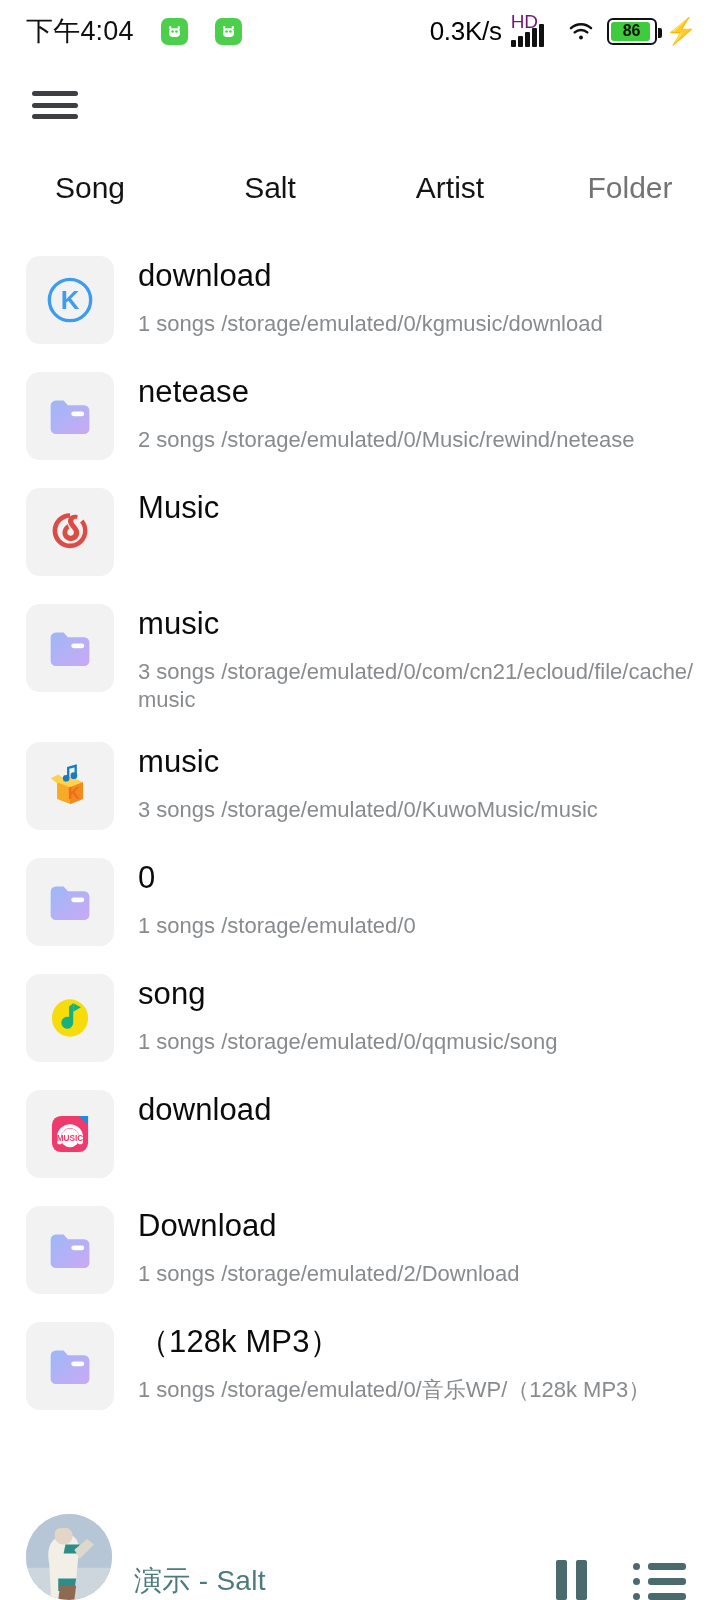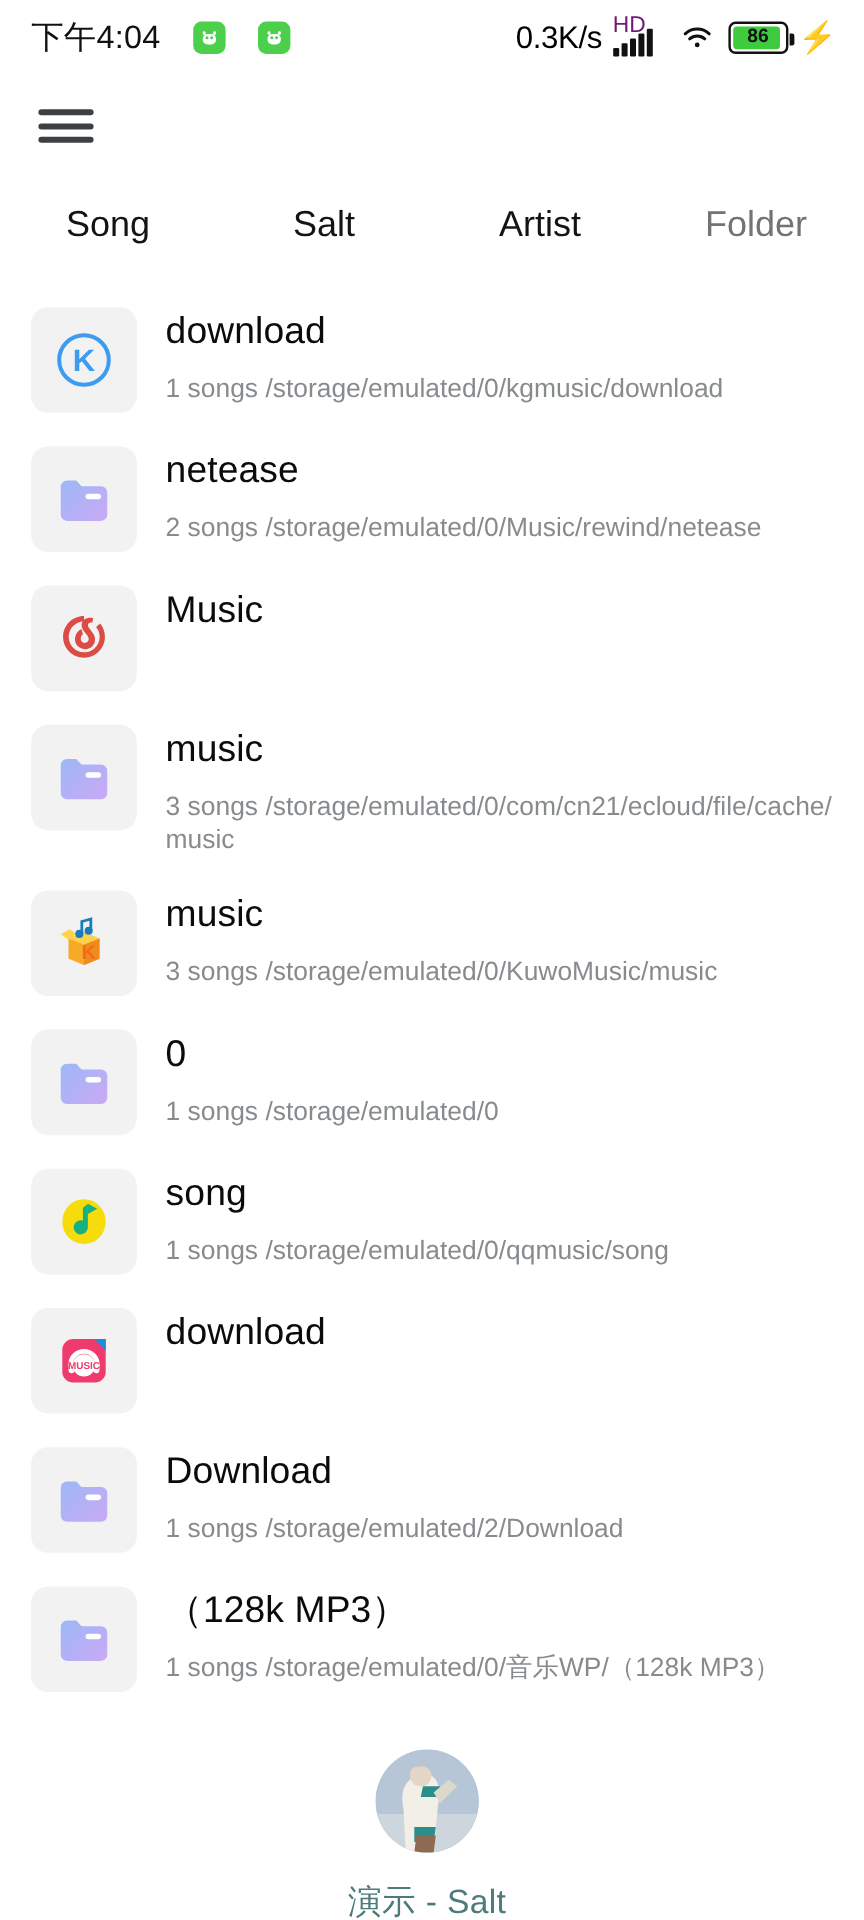--- a/index.html
+++ b/index.html
@@ -68,24 +68,23 @@
     flex:0 0 auto; width:88px; height:88px; border-radius:14px;
     background:#f2f2f3; display:flex; align-items:center; justify-content:center;
     overflow:hidden;
   }
   .rowtext{ flex:1; min-width:0; padding-top:2px; }
   .rowtitle{ font-size:31px; color:#0b0b0b; line-height:1.15; letter-spacing:.1px; }
   .rowsub{ font-size:22px; color:#888b8e; line-height:1.28; margin-top:16px; word-break:break-all; }
 
   
   .player{
-    position:absolute; left:0; right:0; bottom:12px; height:130px;
-    display:flex; align-items:center; padding:0 34px 0 26px; gap:22px;
+    position:absolute; left:0; right:0; bottom:0; height:130px;
+    display:flex; align-items:flex-end; padding:0 34px 0 26px; gap:22px;
     background:#fff;
-    flex-direction:column;
   }
   .albumart{
     width:86px; height:86px; border-radius:50%; overflow:hidden; flex:0 0 auto;
     background:#b9c6d4;
   }
   .nowplaying{ flex:1; font-size:28px; color:#4d7b7c; letter-spacing:.3px; }
   .pbtn{ display:flex; align-items:center; justify-content:center; cursor:pointer; }
   .pause{ display:flex; gap:9px; }
   .pause i{ display:block; width:11px; height:40px; background:#4a6a6d; border-radius:2px; }
   .plist{ display:flex; flex-direction:column; gap:8px; margin-left:24px; }

